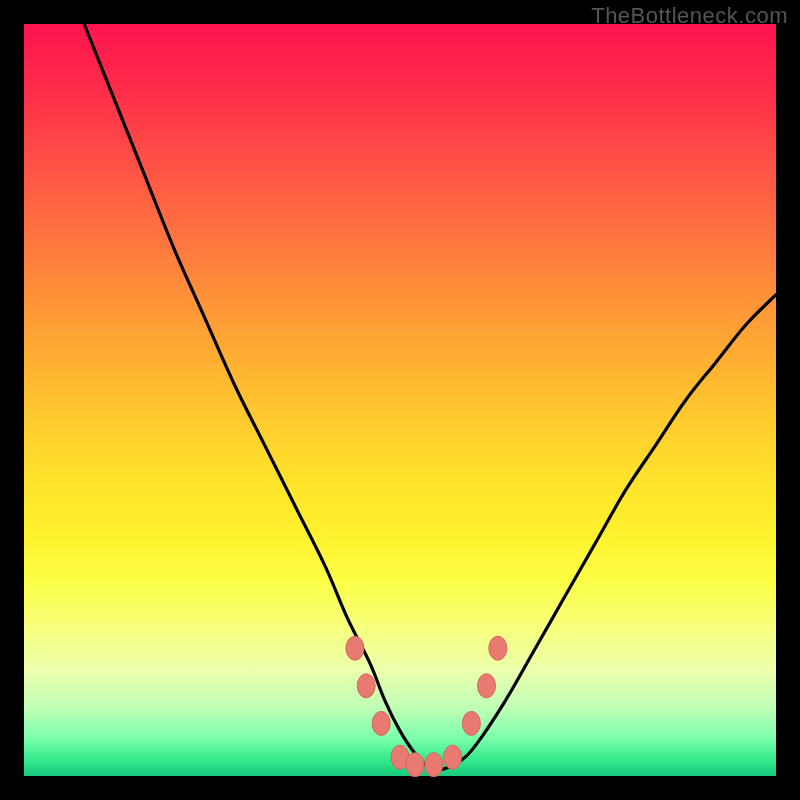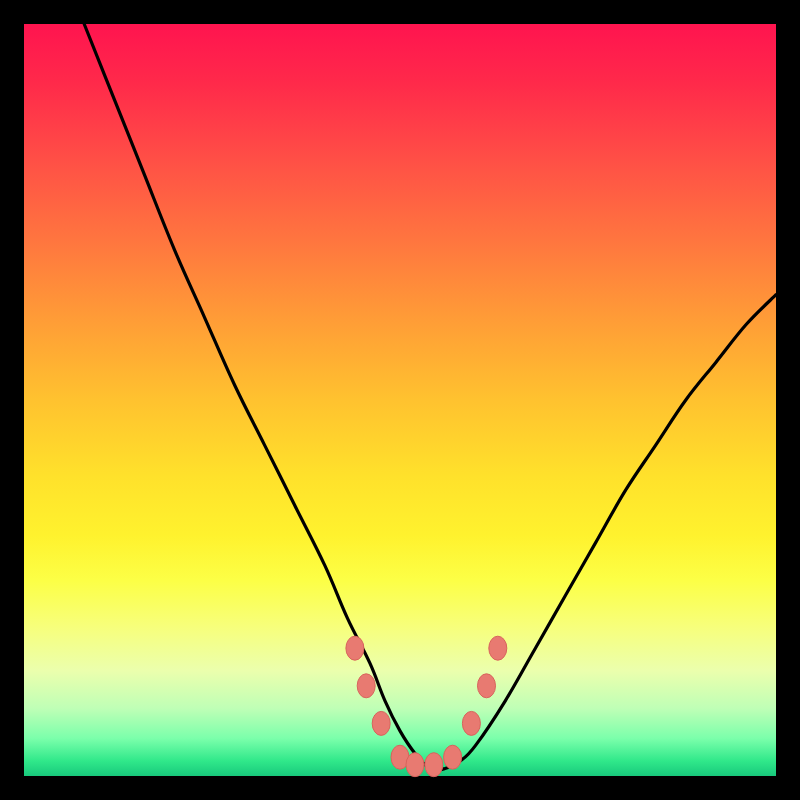--- a/index.html
+++ b/index.html
@@ -87,14 +87,15 @@
           <ellipse cx="409.8" cy="740.7" rx="9" ry="12" class="marker"></ellipse>
           <ellipse cx="428.6" cy="733.2" rx="9" ry="12" class="marker"></ellipse>
           <ellipse cx="447.4" cy="699.4" rx="9" ry="12" class="marker"></ellipse>
           <ellipse cx="462.5" cy="661.8" rx="9" ry="12" class="marker"></ellipse>
           <ellipse cx="473.8" cy="624.2" rx="9" ry="12" class="marker"></ellipse>
         </g>
     </svg>
 
   </div>
 
+  <div class="watermark">TheBottleneck.com</div>
 
 </div>
 
 </body></html>

